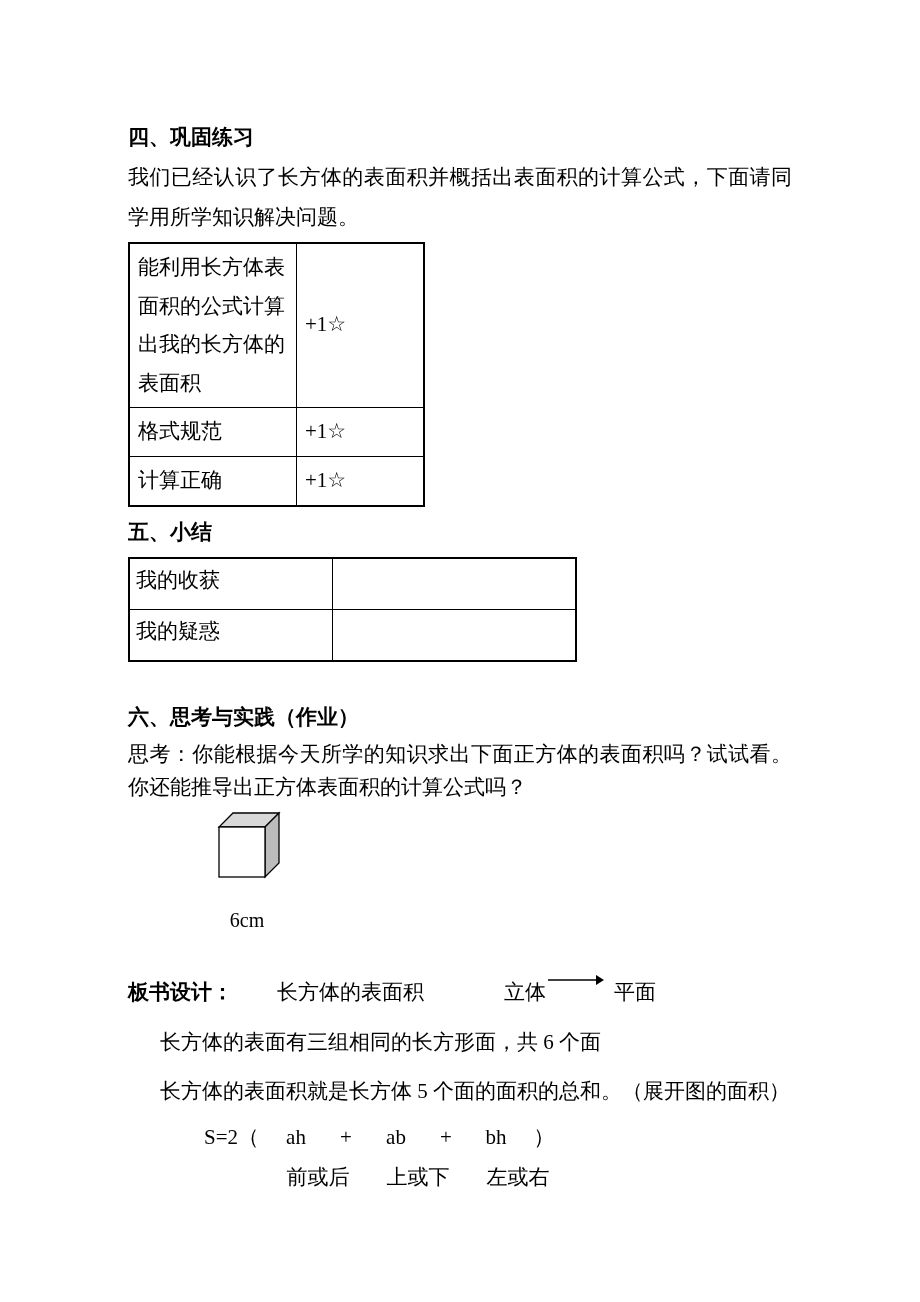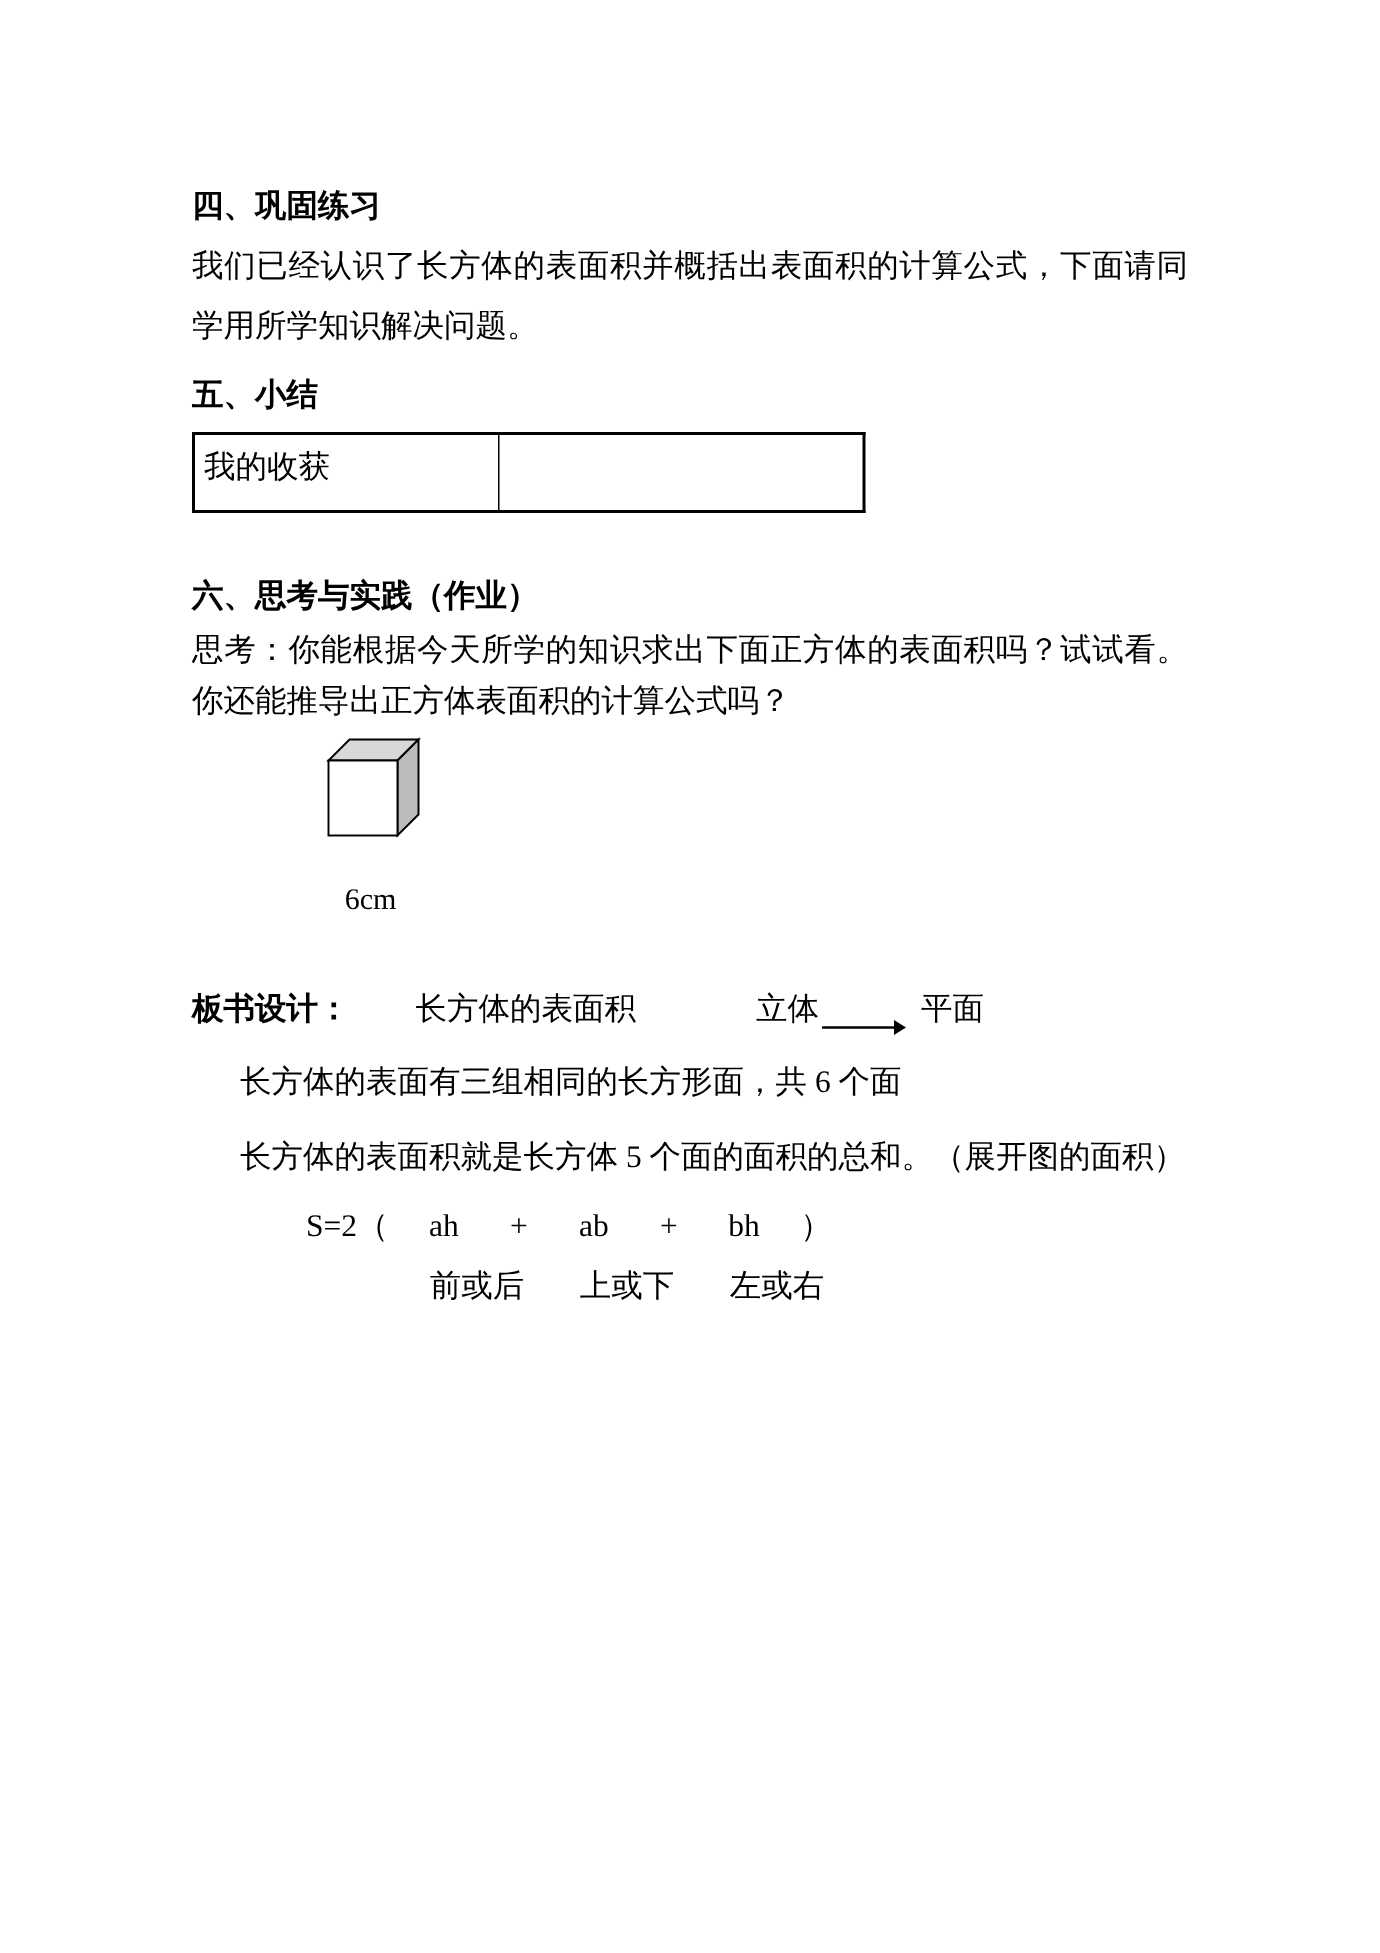--- a/index.html
+++ b/index.html
@@ -57,21 +57,21 @@
     width: 90px;
   }
   .cube-label {
     font-family: "Times New Roman", serif;
     font-size: 20px;
     margin-top: 2px;
   }
 
   .board-row {
     display: flex;
-    align-items: flex-end;
+    align-items: flex-start;
     margin-top: 34px;
   }
   .board-label { font-weight: bold; }
   .board-gap1 { width: 44px; display: inline-block; }
   .board-gap2 { width: 80px; display: inline-block; }
   .arrow-wrap {
     display: inline-flex;
     align-items: center;
     margin: 0 10px 0 2px;
     vertical-align: middle;
@@ -105,27 +105,47 @@
   .nowrap { white-space: nowrap; }
 </style>
 </head>
 <body>
 
 <div class="page">
 
   <div class="bold">四、巩固练习</div>
   <div class="para">我们已经认识了长方体的表面积并概括出表面积的计算公式，下面请同学用所学知识解决问题。</div>
 
+  <table class="table1">
+    <tbody>
+        <tr class="row1">
+      <td class="col1">能利用长方体表面积的公式计算出我的长方体的表面积</td>
+      <td class="col2 star">+1☆</td>
+    </tr>
+    <tr>
+      <td class="col1">格式规范</td>
+      <td class="col2 star">+1☆</td>
+    </tr>
+    <tr>
+      <td class="col1">计算正确</td>
+      <td class="col2 star">+1☆</td>
+    </tr>
+  </tbody>
+    </table>
 
   <div class="bold" style="margin-top:6px;">五、小结</div>
 
   <table class="table2">
     <tbody>
         <tr>
       <td class="c1">我的收获</td>
+      <td class="c2"></td>
+    </tr>
+    <tr>
+      <td class="c1">我的疑惑</td>
       <td class="c2"></td>
     </tr>
   </tbody>
     </table>
 
   <div class="bold section-gap-big">六、思考与实践（作业）</div>
   <div class="para" style="line-height:1.6;">思考：你能根据今天所学的知识求出下面正方体的表面积吗？试试看。你还能推导出正方体表面积的计算公式吗？</div>
 
   <div class="cube-wrap">
     <svg width="84" height="74" viewBox="0 0 84 74">

